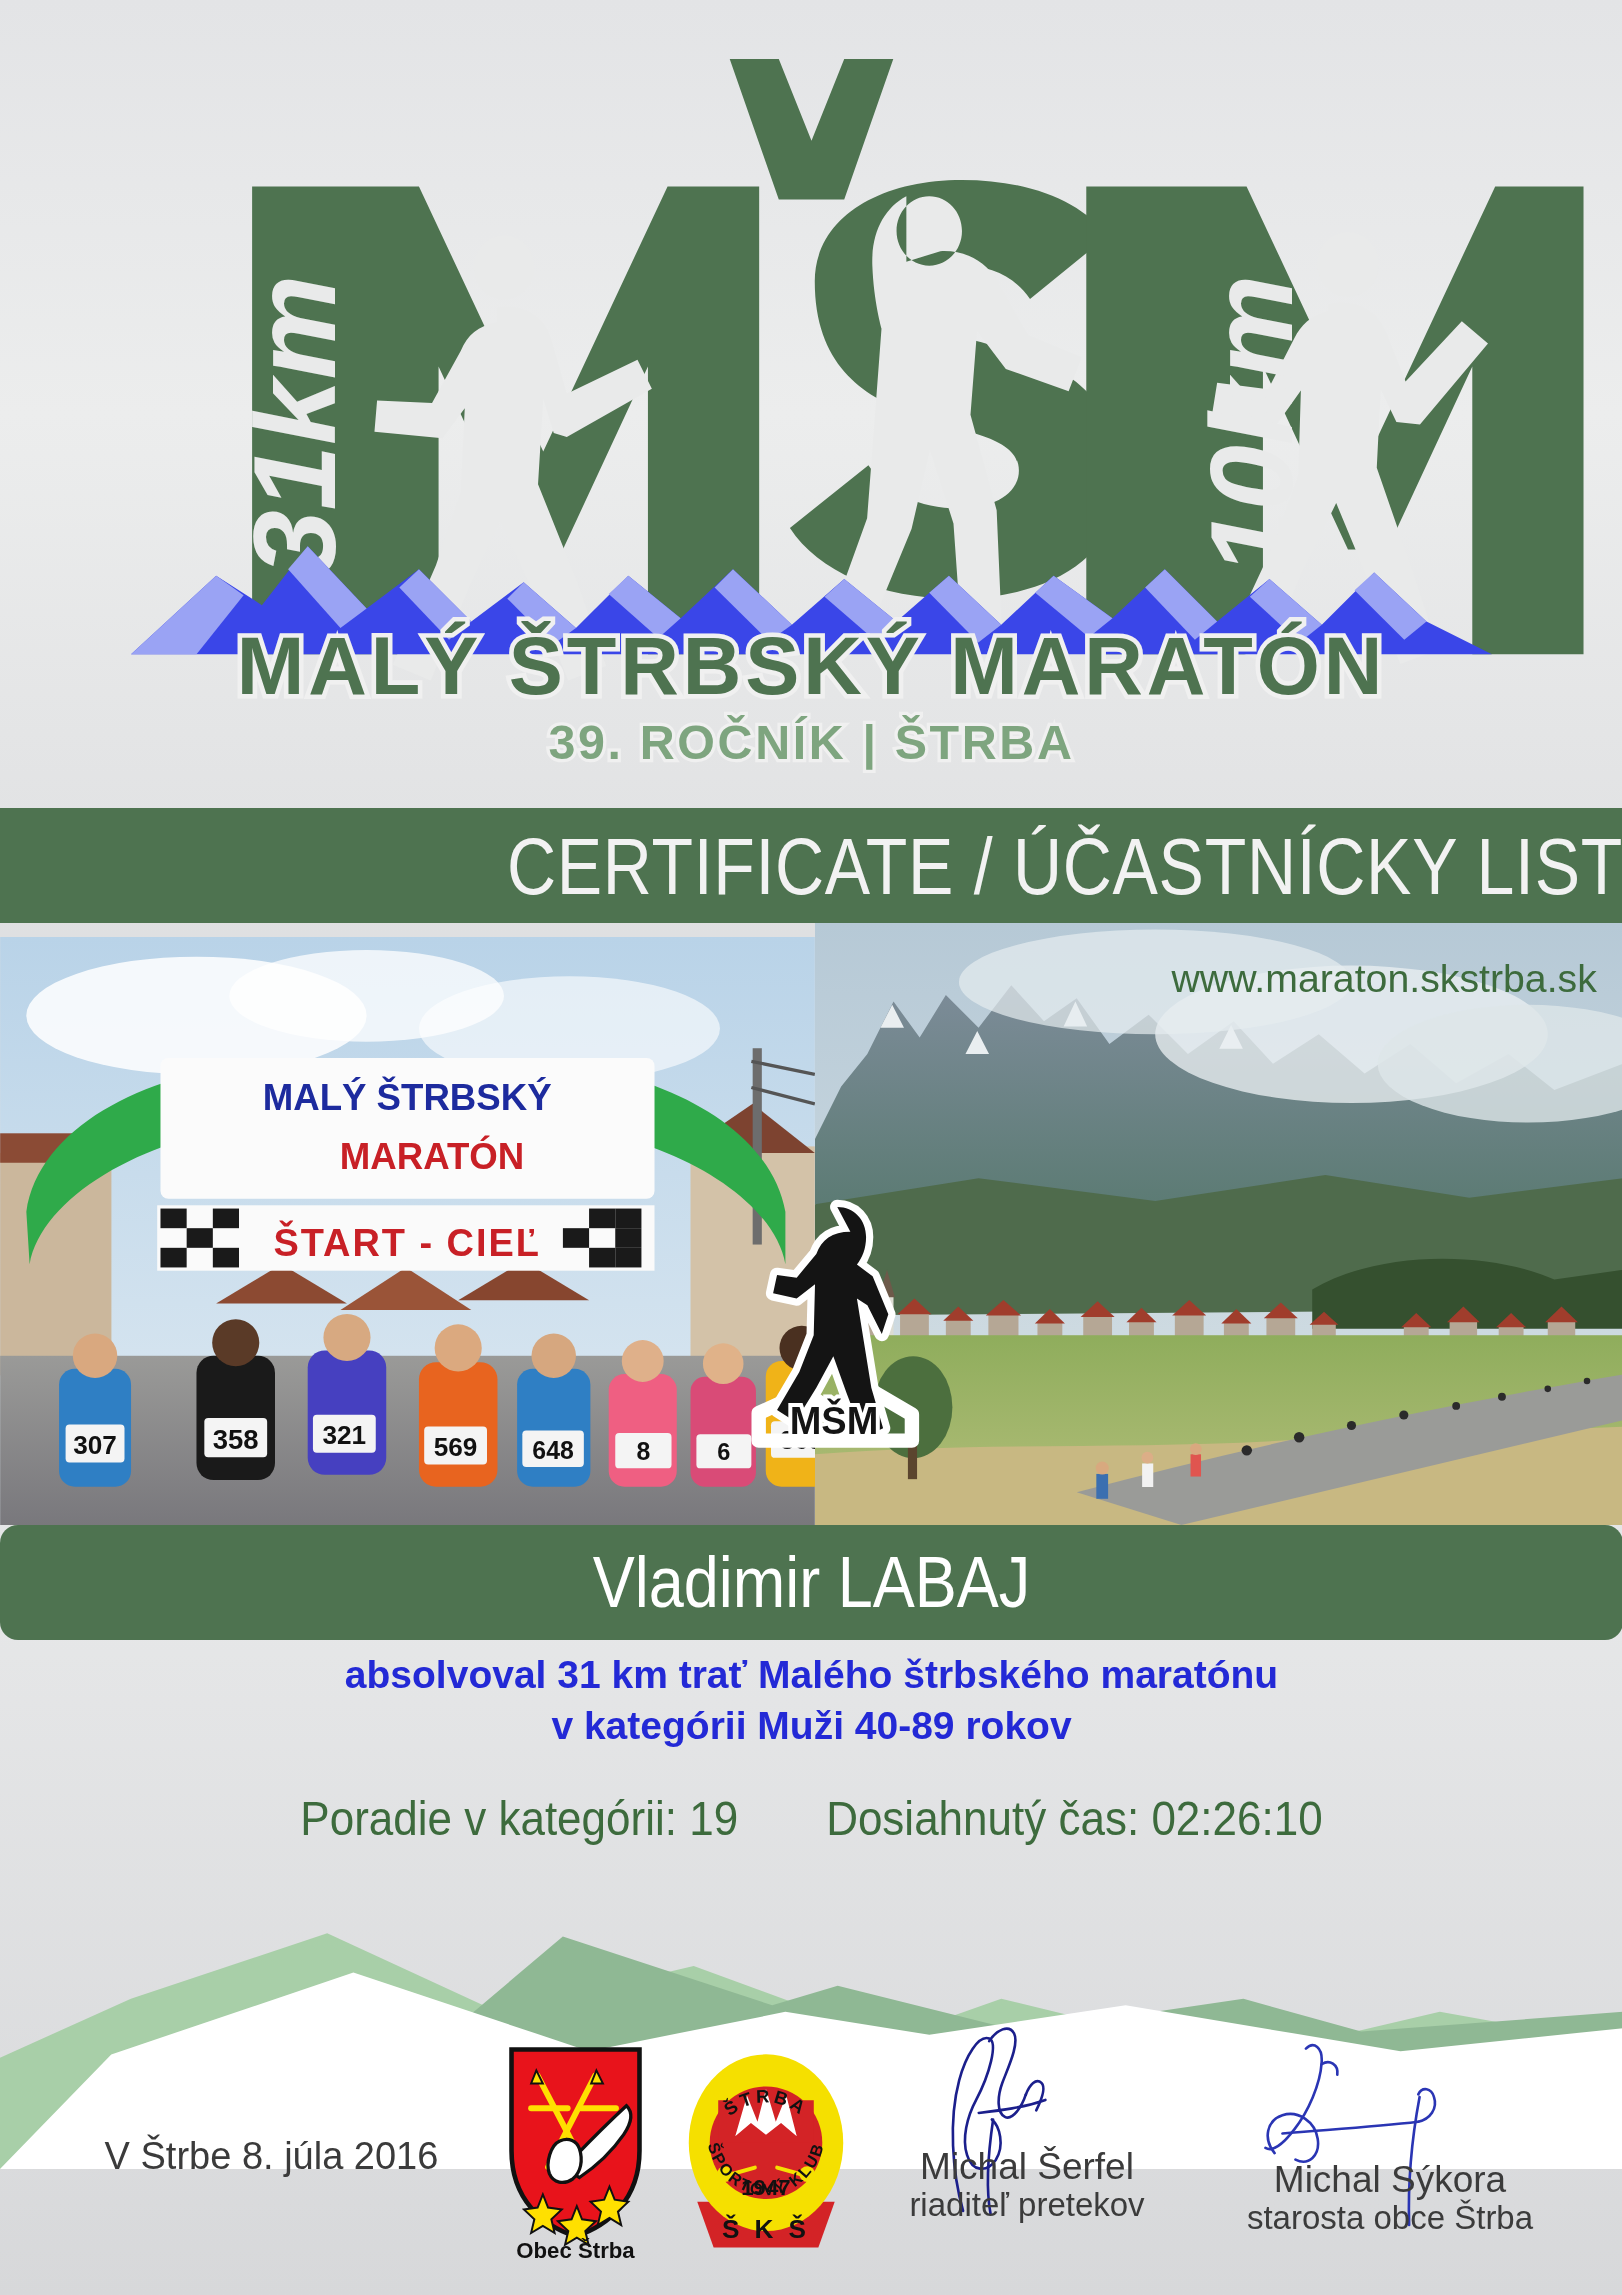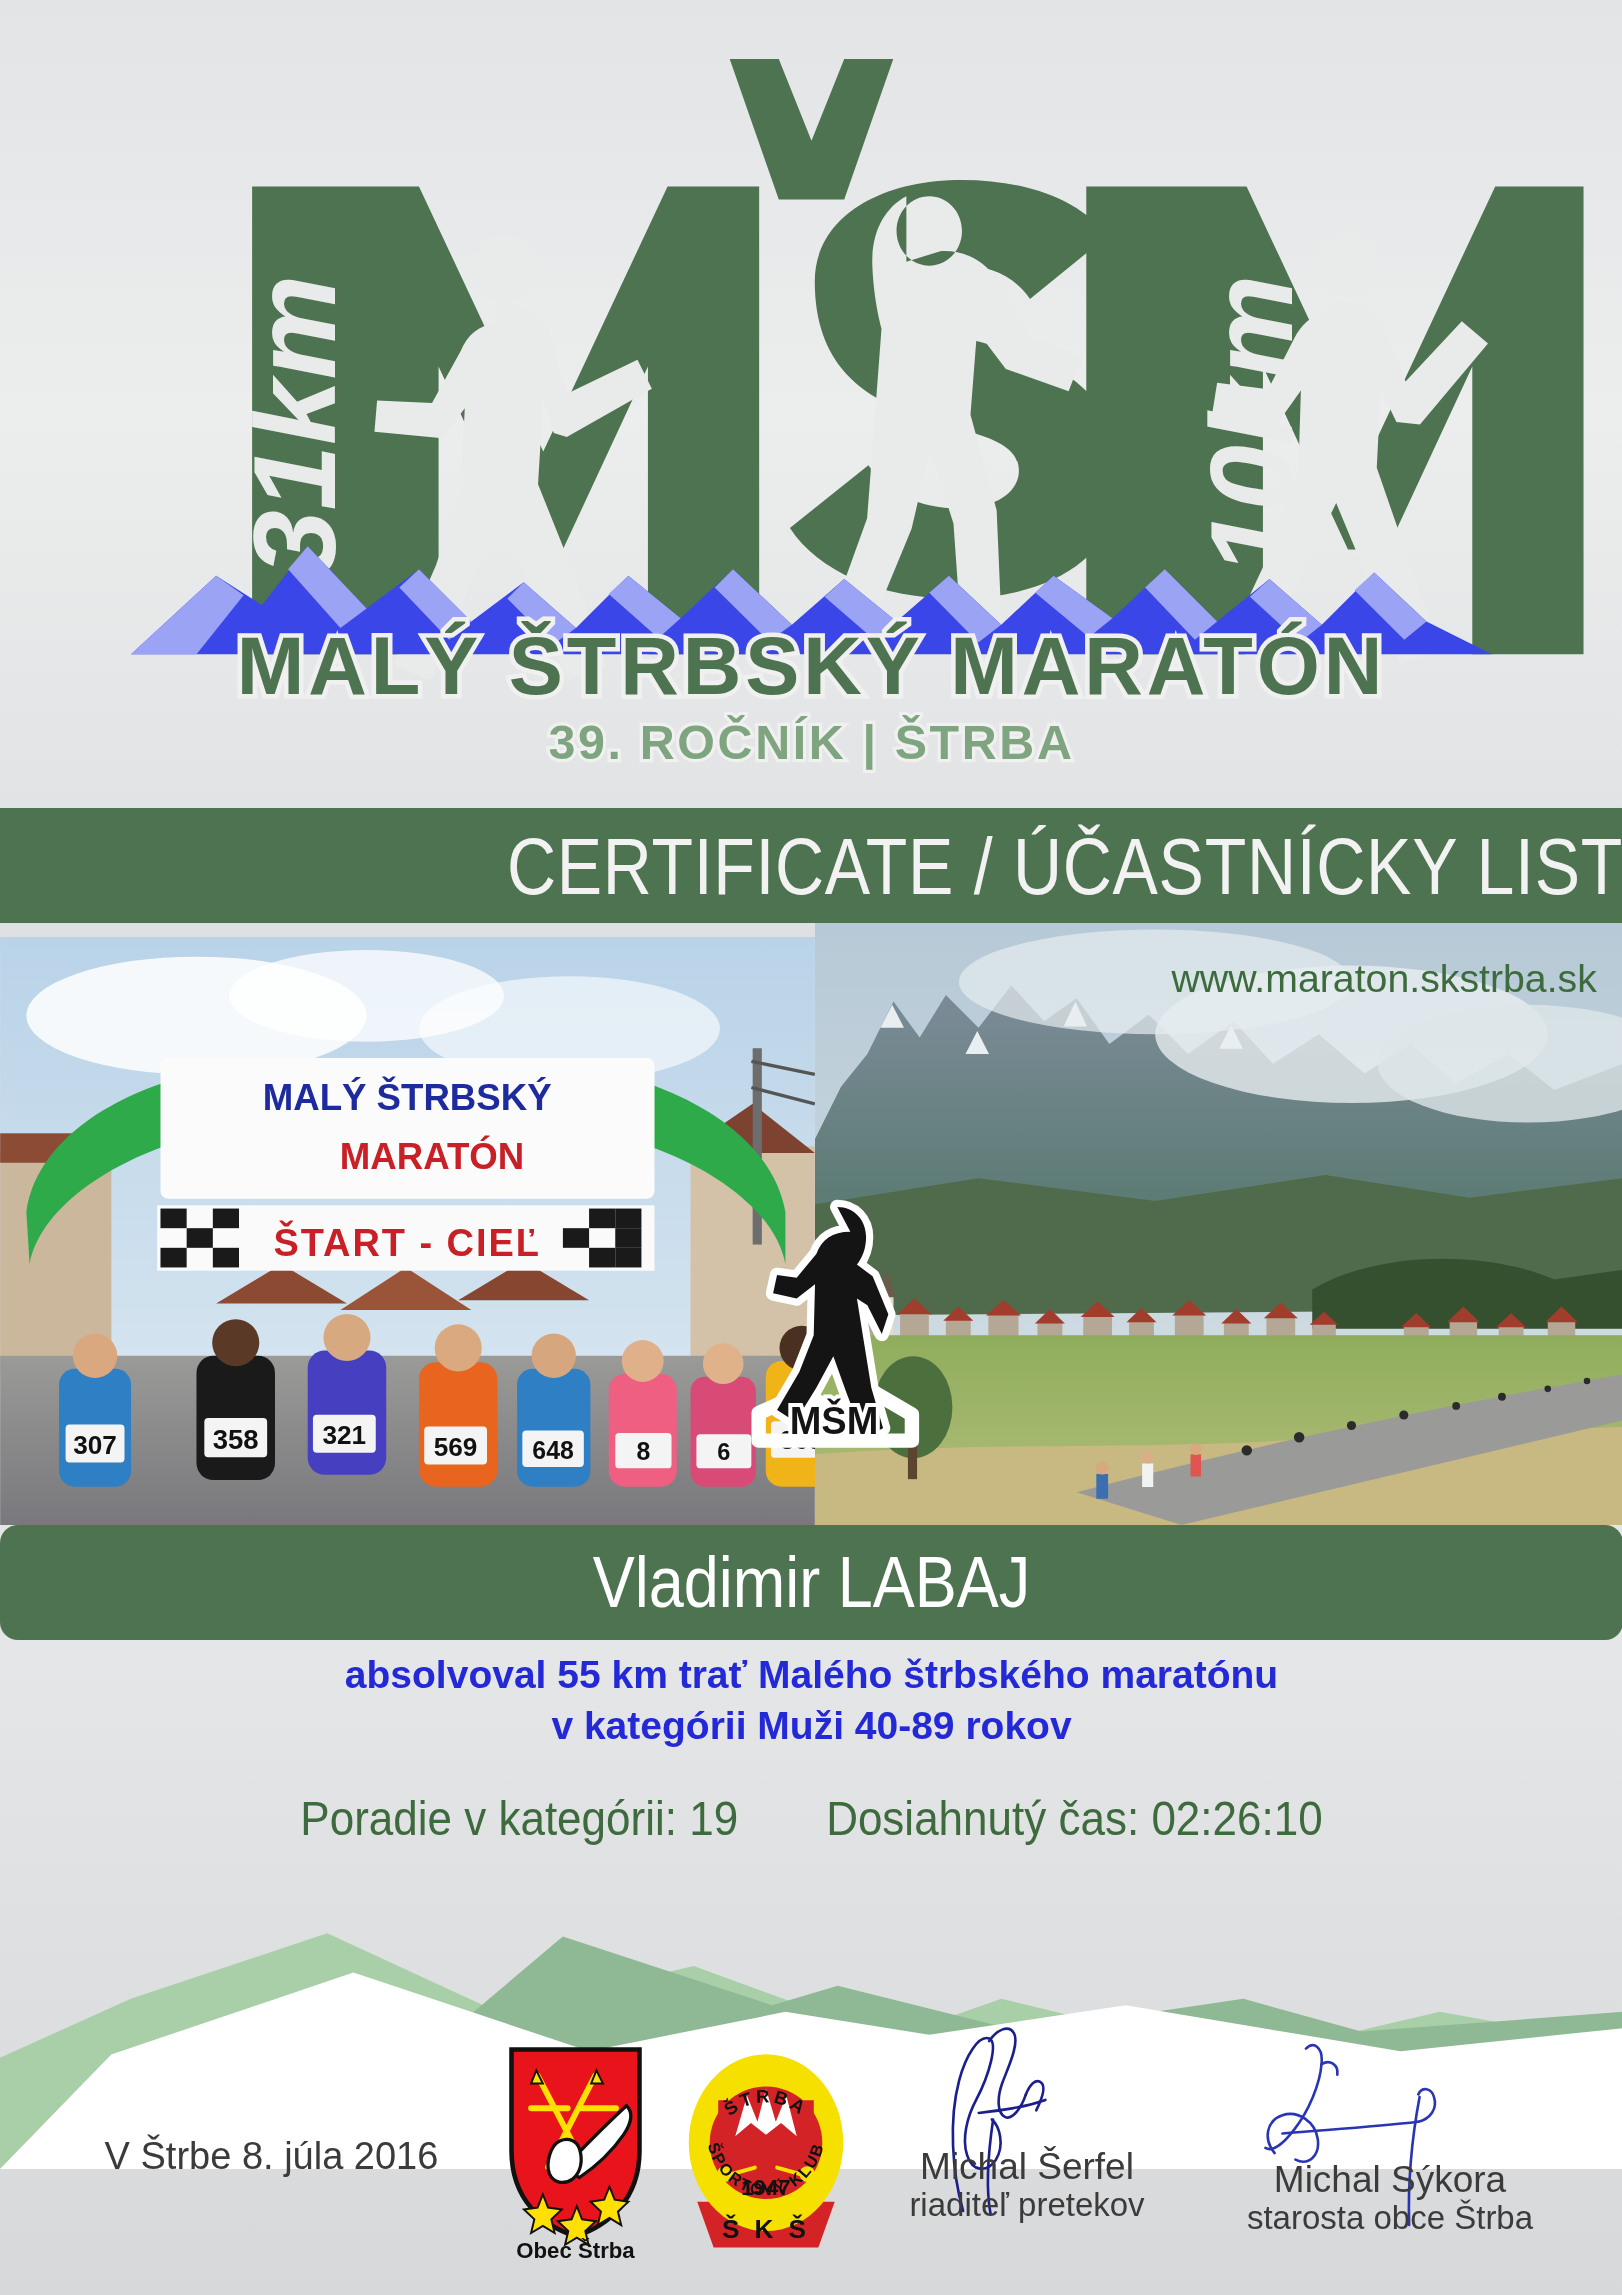--- a/index.html
+++ b/index.html
@@ -385,21 +385,21 @@
              l-26,48 l-32,52 l-28,-18 l34,-58 l22,-56 l2,-78 l-28,22 l-36,-8 l6,-28
              l30,4 l30,-36 c8,-22 24,-34 52,-34 Z" fill="#141414"></path>
     <text x="145" y="382" text-anchor="middle" font-family="Liberation Sans, sans-serif" font-size="58" font-weight="700" fill="#141414" stroke="#ffffff" stroke-width="12" paint-order="stroke">MŠM</text>
   </svg>
 
   <div class="name-band">
     <div class="txt">Vladimir LABAJ</div>
   </div>
 
   <div class="detail">
-    <div class="l">absolvoval 55 km trať Malého štrbského maratónu</div>
+    <div class="l">absolvoval 31 km trať Malého štrbského maratónu</div>
     <div class="l">v kategórii Muži 40-89 rokov</div>
   </div>
 
   <div class="results">
     <div class="r">Poradie v kategórii: 19</div>
     <div class="r">Dosiahnutý čas: 02:26:10</div>
   </div>
 
   <svg class="mtn" viewBox="0 0 2480 420" xmlns="http://www.w3.org/2000/svg">
     <path d="M0,250 L200,160 L500,60 L760,180 L1060,110 L1360,220 L1530,160

